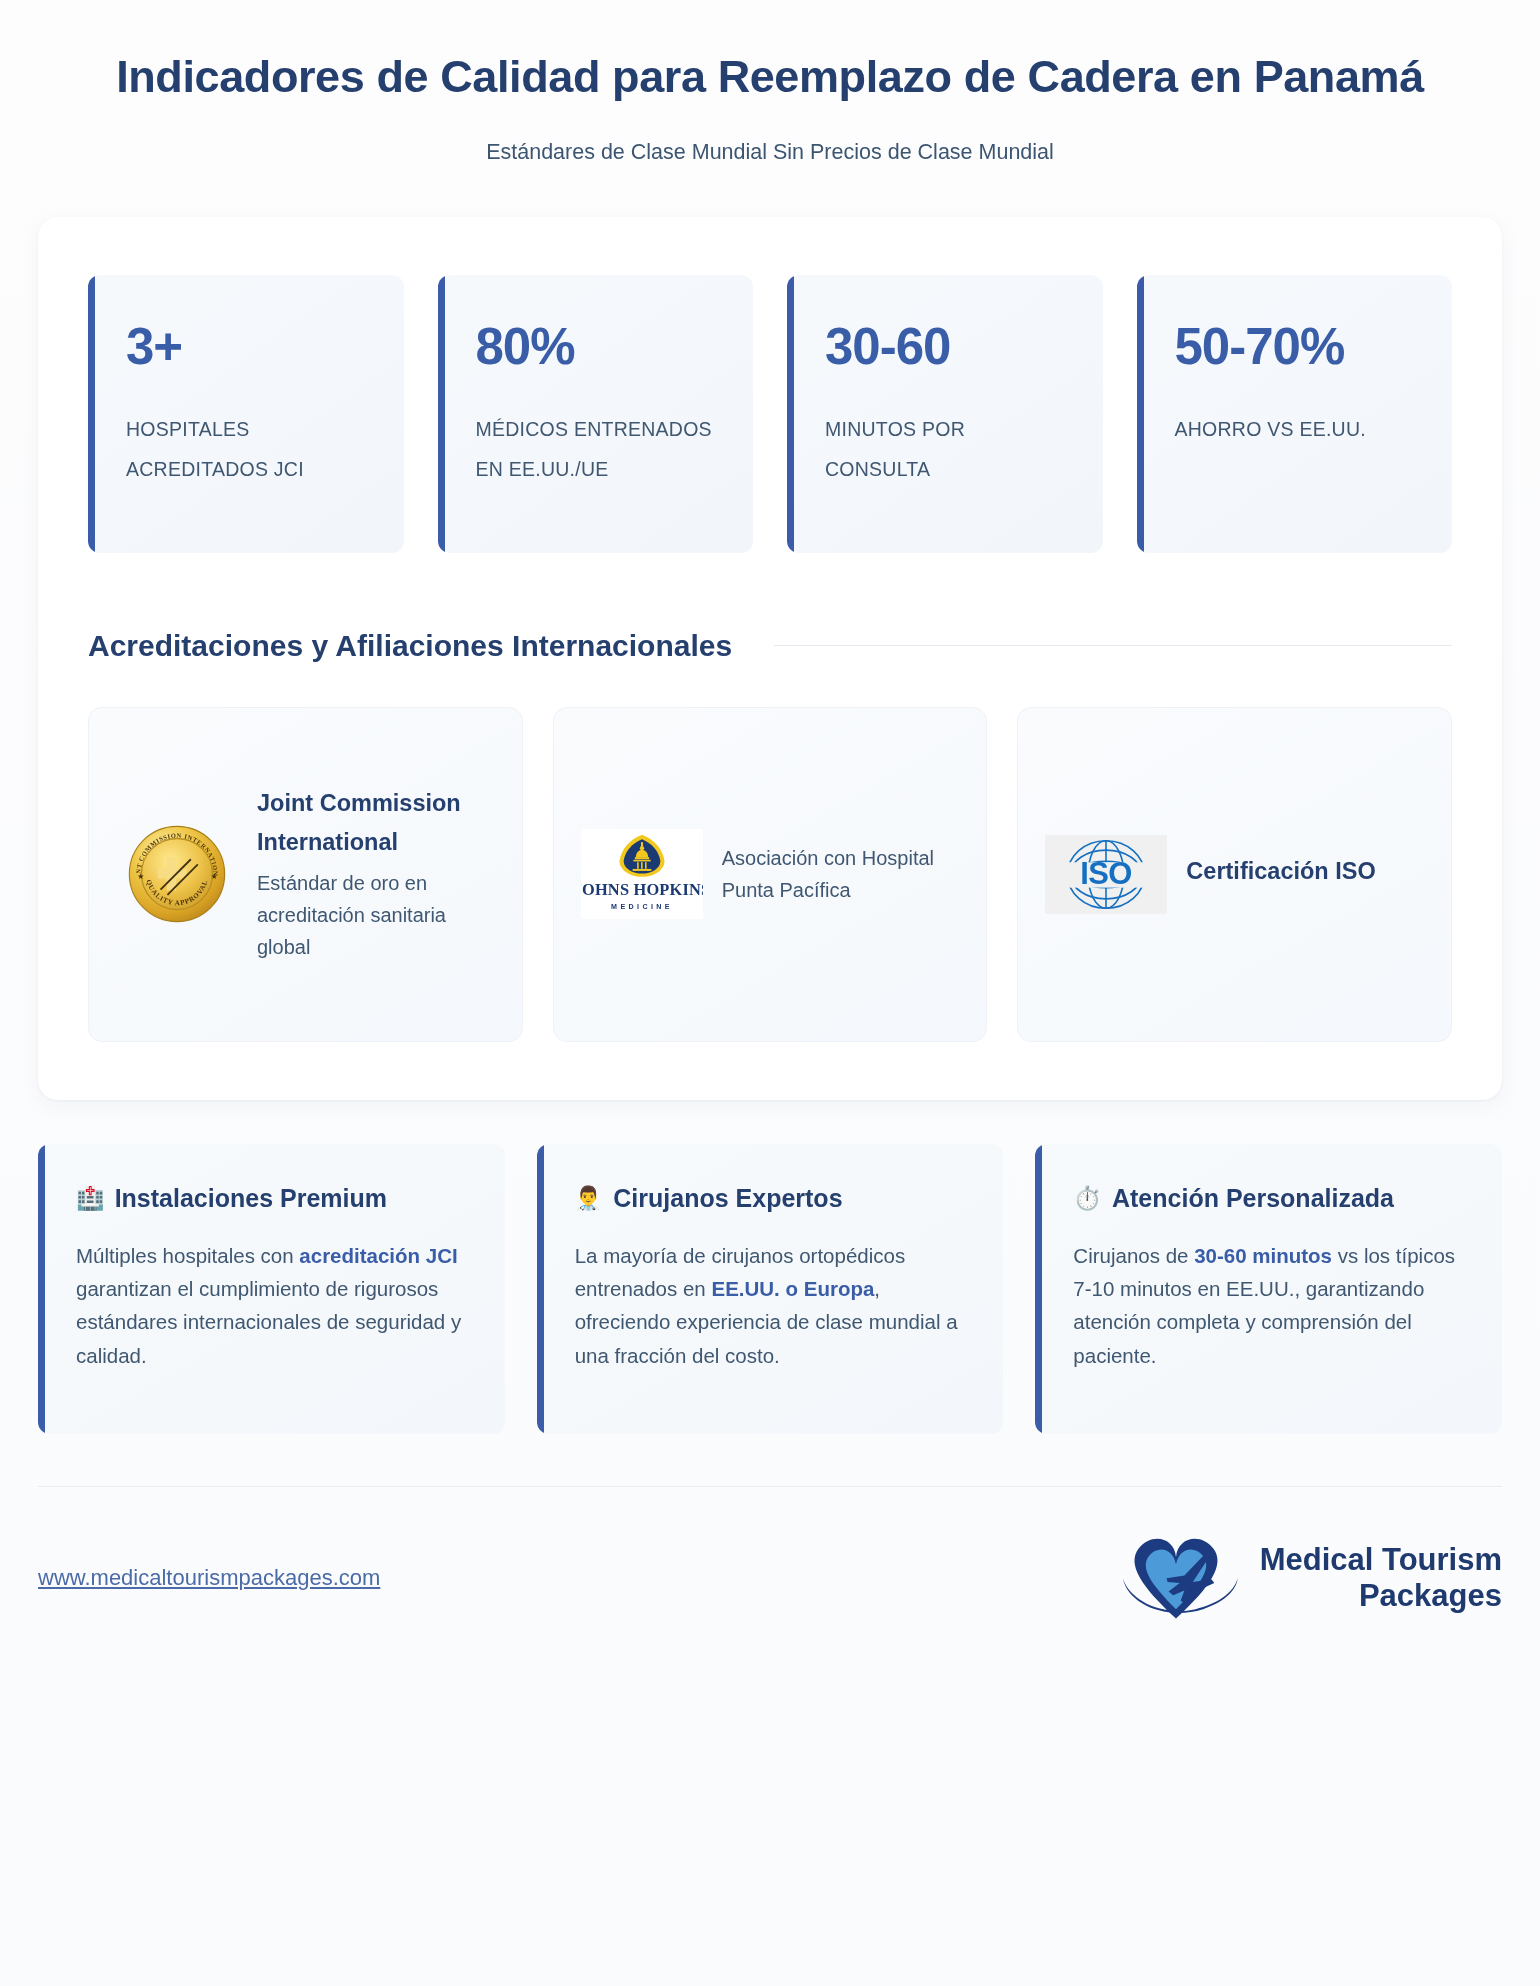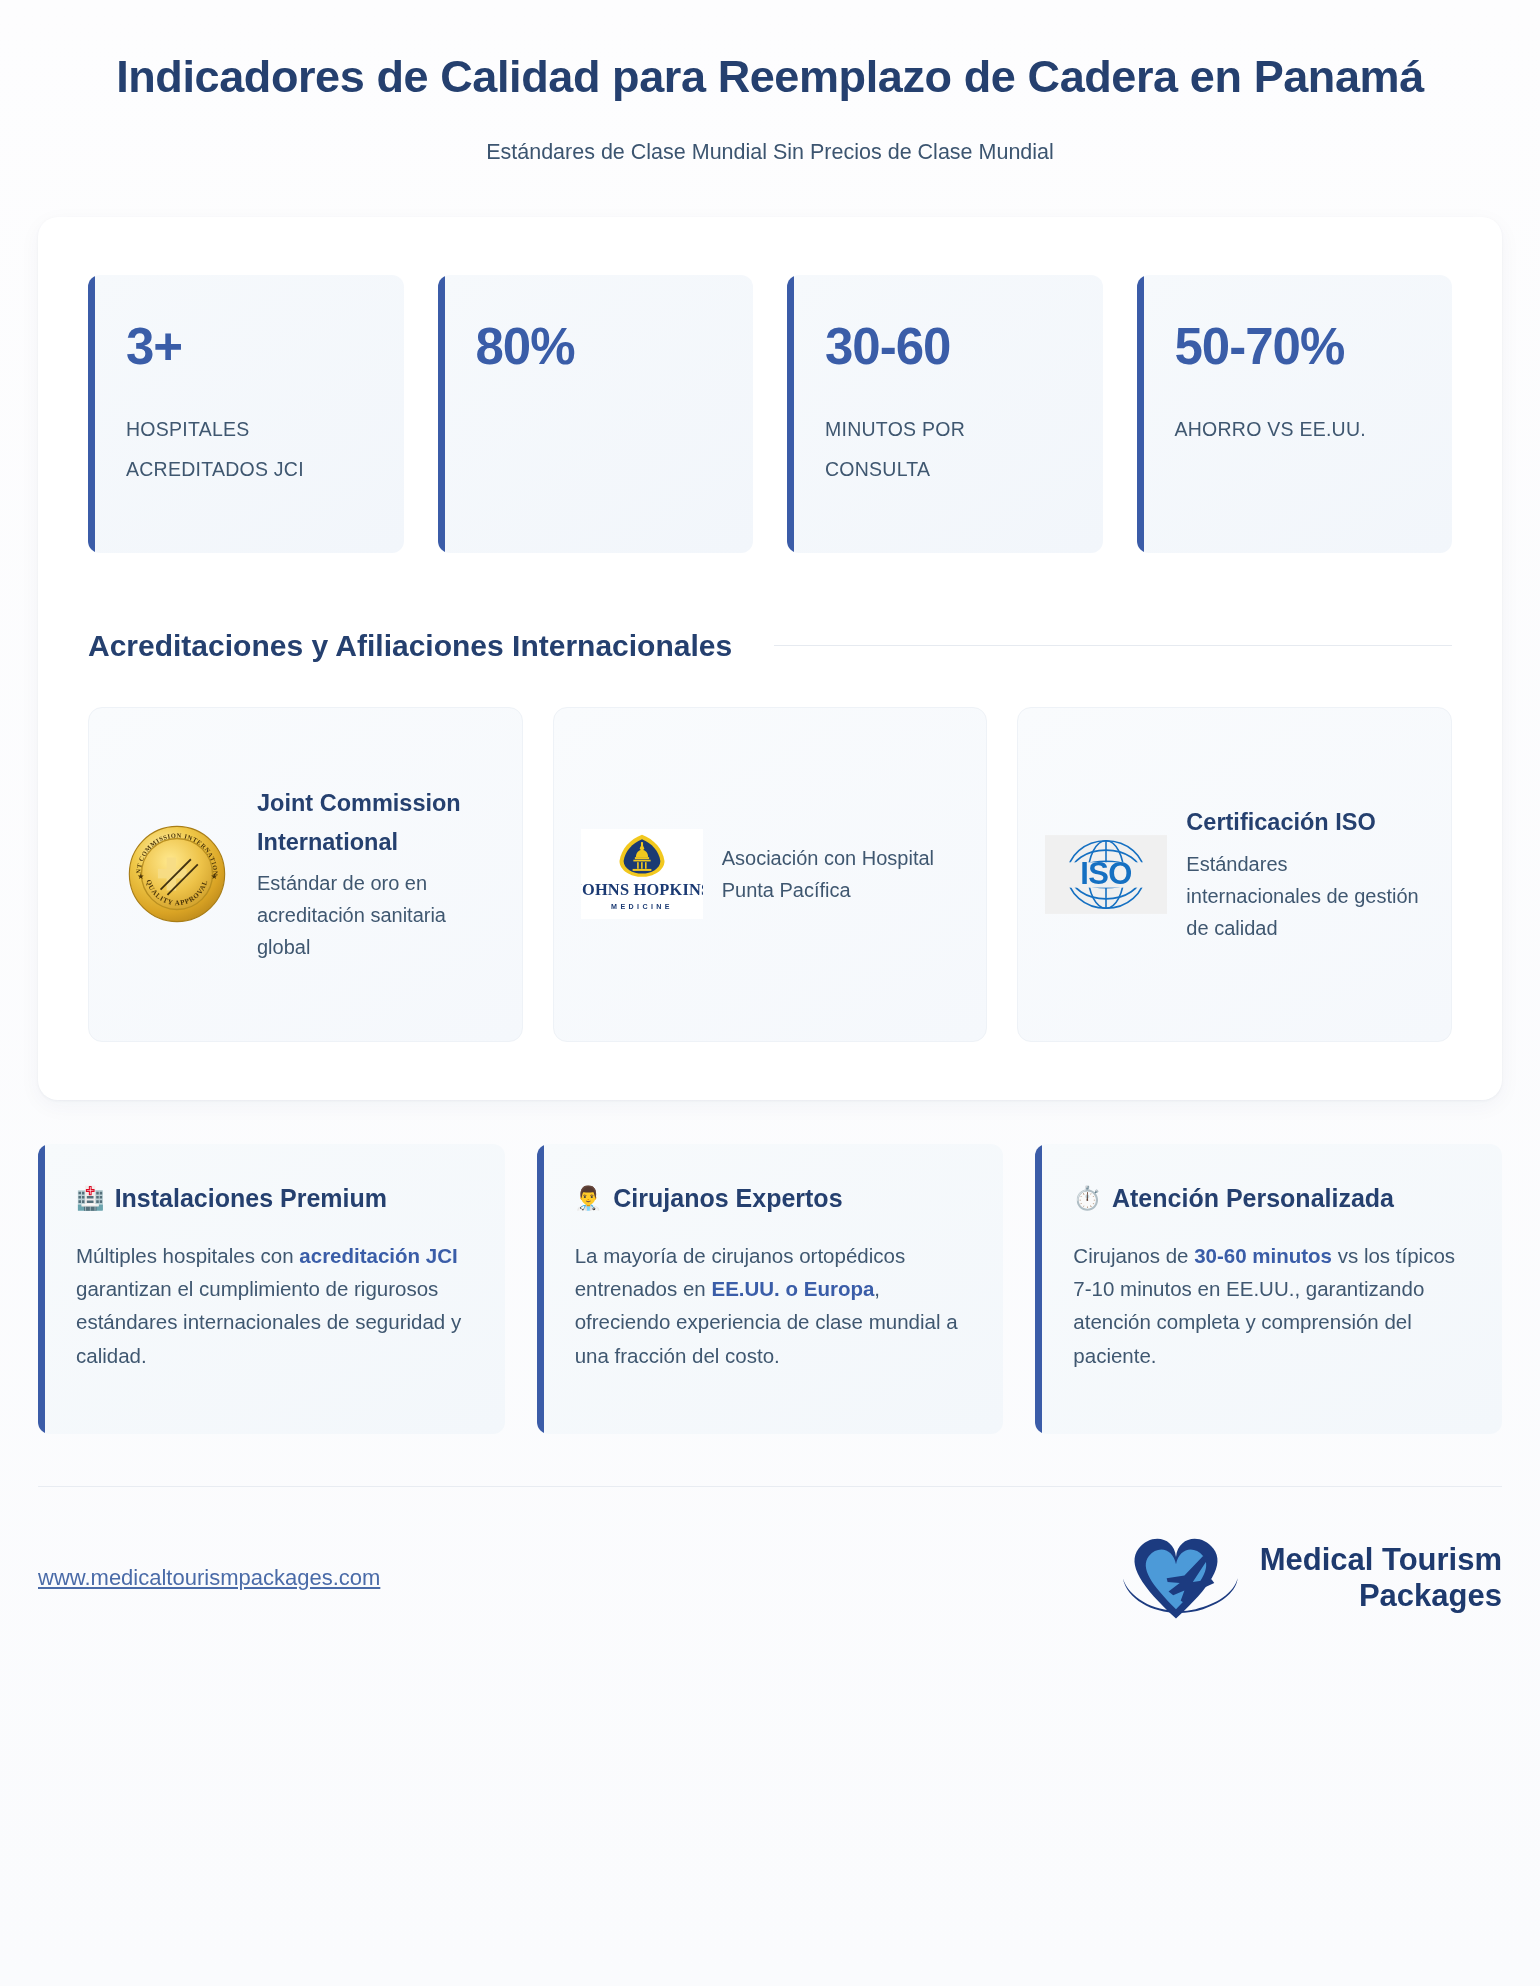--- a/index.html
+++ b/index.html
@@ -258,20 +258,21 @@
 
     <div class="stats-row">
 
       <div class="stat-card">
         <div class="stat-value">3+</div>
         <div class="stat-label">HOSPITALES ACREDITADOS JCI</div>
       </div>
 
       <div class="stat-card">
         <div class="stat-value">80%</div>
+        <div class="stat-label">MÉDICOS ENTRENADOS EN EE.UU./UE</div>
       </div>
 
       <div class="stat-card">
         <div class="stat-value">30-60</div>
         <div class="stat-label">MINUTOS POR CONSULTA</div>
       </div>
 
       <div class="stat-card">
         <div class="stat-value">50-70%</div>
         <div class="stat-label">AHORRO VS EE.UU.</div>
@@ -369,21 +370,20 @@
               <ellipse cx="65" cy="42" rx="34" ry="14"></ellipse>
               <ellipse cx="65" cy="42" rx="38" ry="26"></ellipse>
               <line x1="65" y1="6" x2="65" y2="78"></line>
             </g>
             <rect x="14" y="29" width="102" height="27" fill="#f0f0f0"></rect>
             <text x="65" y="52" text-anchor="middle" font-family="'Liberation Sans', sans-serif" font-size="33" font-weight="700" fill="#1570c2" letter-spacing="-0.6">ISO</text>
           </svg>
         </div>
         <div class="accred-text">
           <div class="accred-title">Certificación ISO</div>
-          <div class="accred-desc">Estándares internacionales de gestión de calidad</div>
         </div>
       </div>
 
     </div>
   </div>
 
   <div class="features-row">
 
     <div class="feature-card">
       <div class="feature-title">

